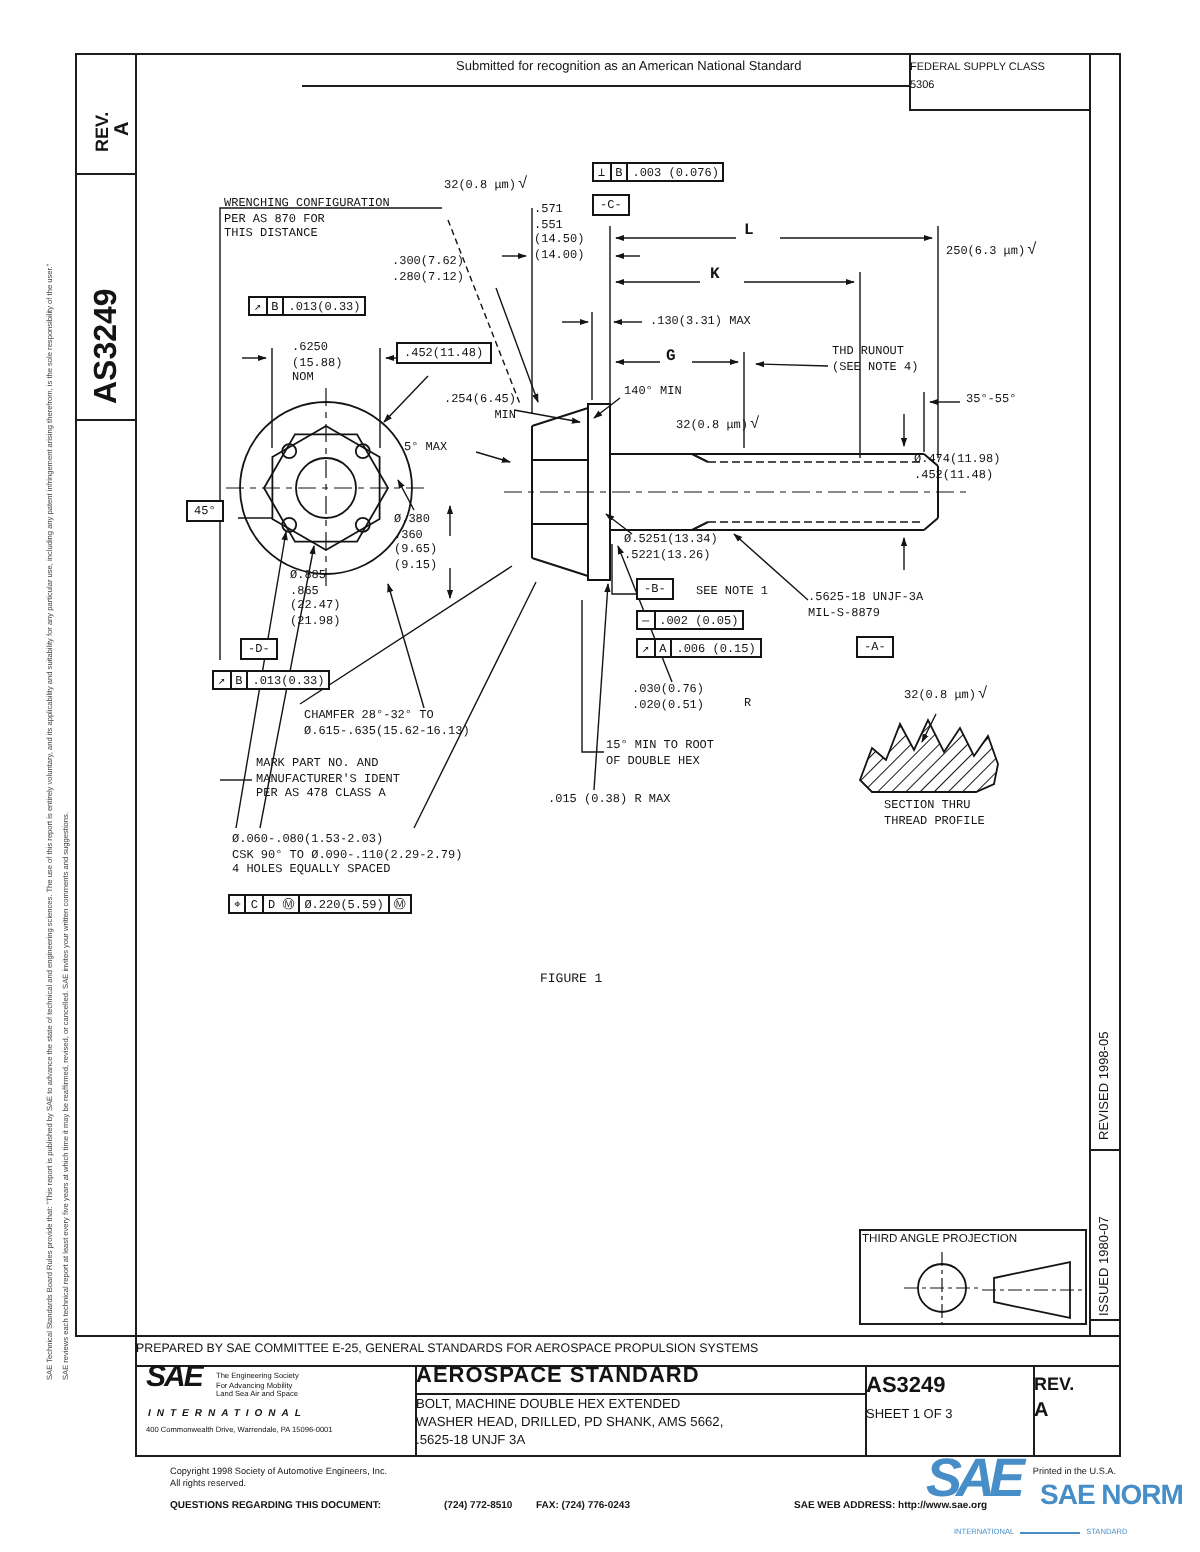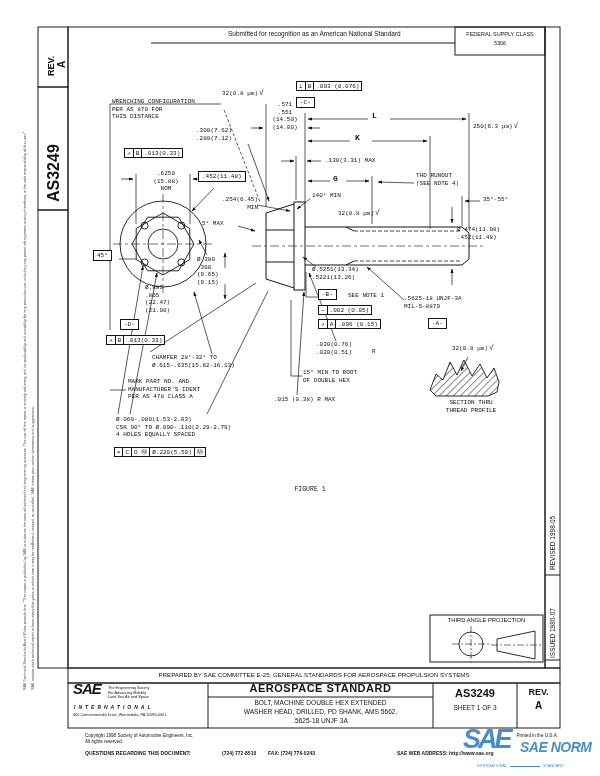--- a/index.html
+++ b/index.html
@@ -3,21 +3,21 @@
 <meta charset="utf-8">
 <style>
   html,body{margin:0;padding:0;background:#e8e8e8;}
   .sheet{position:relative;width:600px;height:776px;background:#ffffff;overflow:hidden;
          font-family:"Liberation Sans","DejaVu Sans",sans-serif;color:#141414;}
   .layer{position:absolute;left:0;top:0;}
   .lbl{position:absolute;font:6px/7.5px "Liberation Mono","DejaVu Sans Mono",monospace;
        color:#141414;white-space:pre-line;}
   .sans{font-family:"Liberation Sans","DejaVu Sans",sans-serif;}
   .b{font-weight:bold;}
-  .ctr{text-align:center;}
+  .ctr{text-align:left;}
   .rt{text-align:right;}
   .rot{position:absolute;transform:rotate(-90deg);transform-origin:0 0;white-space:nowrap;}
   .fcf{position:absolute;display:flex;background:#fff;border:1px solid #141414;}
   .fcf span{display:block;border-right:1px solid #141414;padding:1px 2px 0 2px;
             font:6px/7px "Liberation Mono","DejaVu Sans Mono",monospace;}
   .fcf span:last-child{border-right:none;}
   .datum{position:absolute;border:1px solid #141414;background:#fff;text-align:center;
          font:6px/8px "Liberation Mono","DejaVu Sans Mono",monospace;padding:1px 3px 0 3px;}
   .sq{font-size:8px;margin-left:1px;}
   .wm{color:#2e7fc1;}
@@ -285,20 +285,20 @@
 
   <div class="lbl sans" style="left:85px;top:732px;font-size:4.6px;">Copyright 1998 Society of Automotive Engineers, Inc.</div>
   <div class="lbl sans" style="left:85px;top:738px;font-size:4.6px;">All rights reserved.</div>
   <div class="lbl sans rt" style="left:470px;top:732px;width:88px;font-size:4.6px;">Printed in the U.S.A.</div>
   <div class="lbl sans b" style="left:85px;top:750px;font-size:5px;">QUESTIONS REGARDING THIS DOCUMENT:</div>
   <div class="lbl sans b" style="left:222px;top:750px;font-size:5px;">(724) 772-8510</div>
   <div class="lbl sans b" style="left:268px;top:750px;font-size:5px;">FAX: (724) 776-0243</div>
   <div class="lbl sans b" style="left:397px;top:750px;font-size:5px;">SAE WEB ADDRESS: http://www.sae.org</div>
 
   <div class="lbl sans b wm" style="left:463px;top:736px;font-size:27px;font-style:italic;letter-spacing:-3px;opacity:0.88;">SAE</div>
-  <div class="lbl sans b wm" style="left:520px;top:744px;font-size:14px;font-style:italic;letter-spacing:-0.5px;opacity:0.88;">SAE NORM</div>
+  <div class="lbl sans b wm" style="left:520px;top:744px;font-size:14px;letter-spacing:-0.5px;opacity:0.88;">SAE NORM</div>
   <div class="lbl sans wm" style="left:477px;top:763px;font-size:3.8px;display:flex;gap:3px;align-items:center;opacity:0.88;">
     <span>INTERNATIONAL</span>
     <span style="display:inline-block;width:30px;border-top:1px solid #2e7fc1;"></span>
     <span>STANDARD</span>
   </div>
 
 </div>
 
 </body></html>

